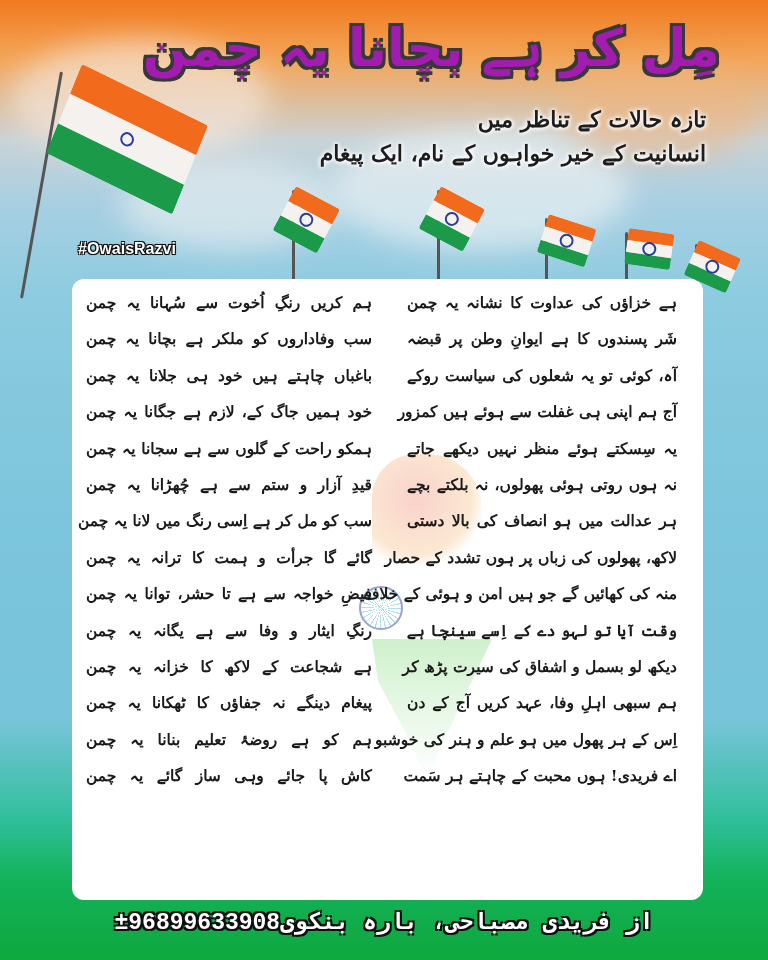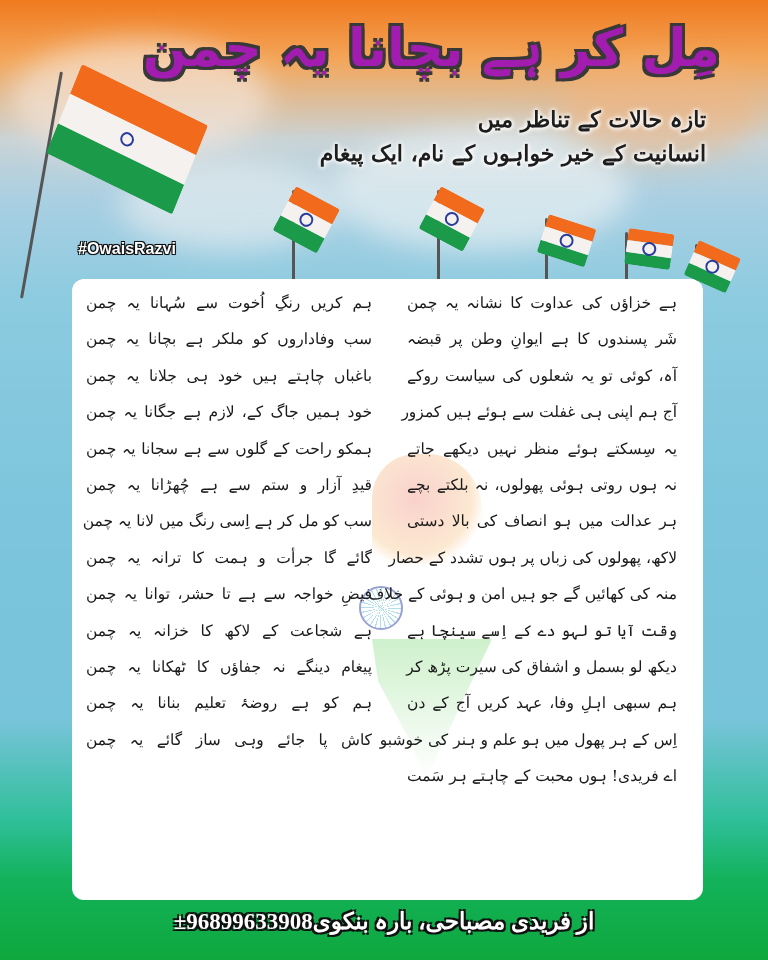--- a/index.html
+++ b/index.html
@@ -76,26 +76,26 @@
     background: linear-gradient(180deg, #c9efc6, rgba(220,245,218,0));
     clip-path: polygon(0 0, 100% 0, 75% 45%, 45% 100%, 30% 70%, 5% 30%);
     opacity: .9;
   }
   .col {
     position: absolute; top: 6px; direction: rtl; text-align: justify;
     font-family: "DejaVu Serif", serif; font-size: 15.5px; color: #1a1a1a;
   }
   .col-right { right: 26px; width: 270px; }
   .col-left { left: 14px; width: 286px; }
-  .line { height: 36.4px; line-height: 36px; white-space: nowrap; text-align-last: justify; }
+  .line { height: 36.4px; line-height: 36px; white-space: nowrap; text-align-last: justify; font-weight: bold; }
 
   
   .footer {
     position: absolute; left: 0; right: 0; top: 908px; text-align: center;
-    font-family: Liberation Serif, serif; font-size: 23px; font-weight: bold; color: #fff;
+    font-family: Liberation Mono, monospace; font-size: 23px; font-weight: bold; color: #fff;
     direction: rtl;
     text-shadow: 0 0 2px #111, 2px 2px 0 #111, -2px -2px 0 #111, 2px -2px 0 #111, -2px 2px 0 #111;
   }
   .footer .phone { direction: ltr; unicode-bidi: embed; }
 </style>
 </head>
 <body>
 
 <div class="poster">
 
@@ -183,20 +183,21 @@
     <div class="col col-left">
       <div class="line">ہم کریں رنگِ اُخوت سے سُہانا یہ چمن</div>
       <div class="line">سب وفاداروں کو ملکر ہے بچانا یہ چمن</div>
       <div class="line">باغباں چاہتے ہیں خود ہی جلانا یہ چمن</div>
       <div class="line">خود ہمیں جاگ کے، لازم ہے جگانا یہ چمن</div>
       <div class="line">ہمکو راحت کے گلوں سے ہے سجانا یہ چمن</div>
       <div class="line">قیدِ آزار و ستم سے ہے چُھڑانا یہ چمن</div>
       <div class="line">سب کو مل کر ہے اِسی رنگ میں لانا یہ چمن</div>
       <div class="line">گائے گا جرأت و ہمت کا ترانہ یہ چمن</div>
       <div class="line">فیضِ خواجہ سے ہے تا حشر، توانا یہ چمن</div>
+      <div class="line">رنگِ ایثار و وفا سے ہے یگانہ یہ چمن</div>
       <div class="line">ہے شجاعت کے لاکھ کا خزانہ یہ چمن</div>
       <div class="line">پیغام دینگے نہ جفاؤں کا ٹھکانا یہ چمن</div>
       <div class="line">ہم کو ہے روضۂ تعلیم بنانا یہ چمن</div>
       <div class="line">کاش پا جائے وہی ساز گائے یہ چمن</div>
     </div>
   </div>
 
   <div class="footer">
     <span>از فریدی مصباحی، بارہ بنکوی</span><span class="phone">±96899633908</span>
   </div>

